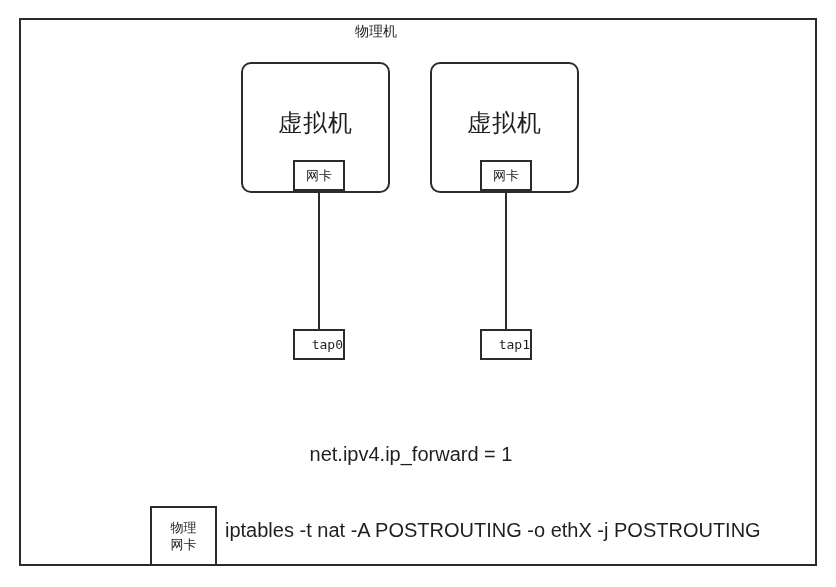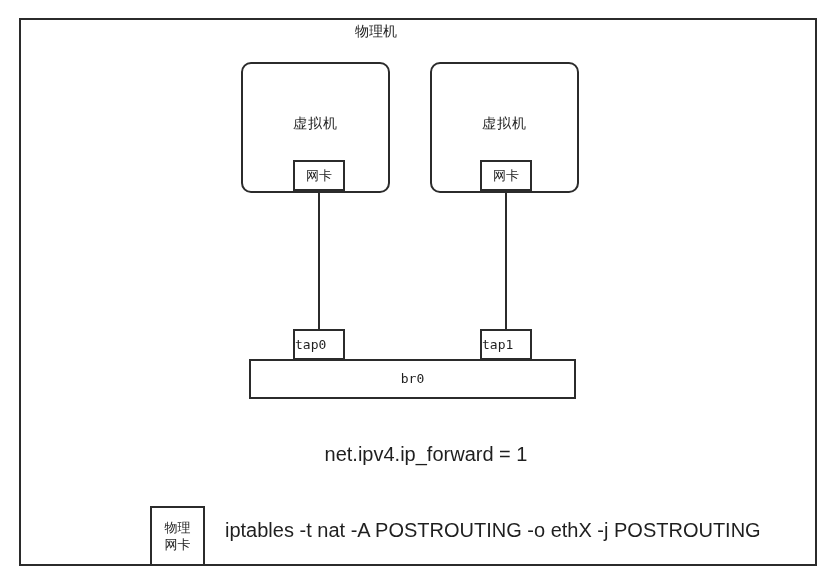--- a/index.html
+++ b/index.html
@@ -55,21 +55,21 @@
     background: #ffffff;
   }
   .vm-box.vm-left  { left: 241px; top: 62px; }
   .vm-box.vm-right { left: 430px; top: 62px; }
   .vm-label {
     position: absolute;
     left: 0;
     right: 0;
     top: 46px;
     text-align: center;
-    font-size: 14px;
+    font-size: 24px;
     line-height: 26px;
     letter-spacing: 1px;
     color: #1f1f1f;
     white-space: nowrap;
   }
 
   
   .nic-box {
     position: absolute;
     width: 52px;
@@ -104,21 +104,21 @@
   
   .tap-box {
     position: absolute;
     width: 52px;
     height: 31px;
     border: 2px solid #2b2b2b;
     box-sizing: border-box;
     background: #ffffff;
     display: flex;
     align-items: center;
-    justify-content: flex-start;
+    justify-content: flex-end;
     top: 329px;
   }
   .tap-box.tap-left  { left: 293px; }
   .tap-box.tap-right { left: 480px; }
   .tap-label {
     font-family: "DejaVu Sans Mono", "Liberation Mono", monospace;
     font-size: 13px;
     line-height: 16px;
     color: #1f1f1f;
     white-space: nowrap;
@@ -142,36 +142,36 @@
     font-family: "DejaVu Sans Mono", "Liberation Mono", monospace;
     font-size: 13px;
     line-height: 16px;
     color: #1f1f1f;
     white-space: nowrap;
   }
 
   
   .sysctl-text {
     position: absolute;
-    left: 27px;
+    left: 12px;
     top: 441px;
     width: 798px;
     text-align: center;
     font-size: 20px;
     line-height: 26px;
     color: #1f1f1f;
     white-space: nowrap;
   }
 
   
   .pnic-box {
     position: absolute;
     left: 150px;
     top: 506px;
-    width: 55px;
+    width: 67px;
     height: 60px;
     border: 2px solid #2b2b2b;
     box-sizing: border-box;
     background: #ffffff;
     display: flex;
     flex-direction: column;
     align-items: center;
     justify-content: center;
   }
   .pnic-line {
@@ -217,23 +217,20 @@
   <div class="connector conn-left"></div>
   <div class="connector conn-right"></div>
 
   <div class="tap-box tap-left">
     <span class="tap-label">tap0</span>
   </div>
   <div class="tap-box tap-right">
     <span class="tap-label">tap1</span>
   </div>
 
-  <div class="bridge-box">
-    <span class="bridge-label">br0</span>
-  </div>
 
   <div class="sysctl-text">net.ipv4.ip_forward = 1</div>
 
   <div class="pnic-box">
     <span class="pnic-line">物理</span>
     <span class="pnic-line">网卡</span>
   </div>
 
   <div class="iptables-text">iptables -t nat -A POSTROUTING -o ethX -j POSTROUTING</div>
 

